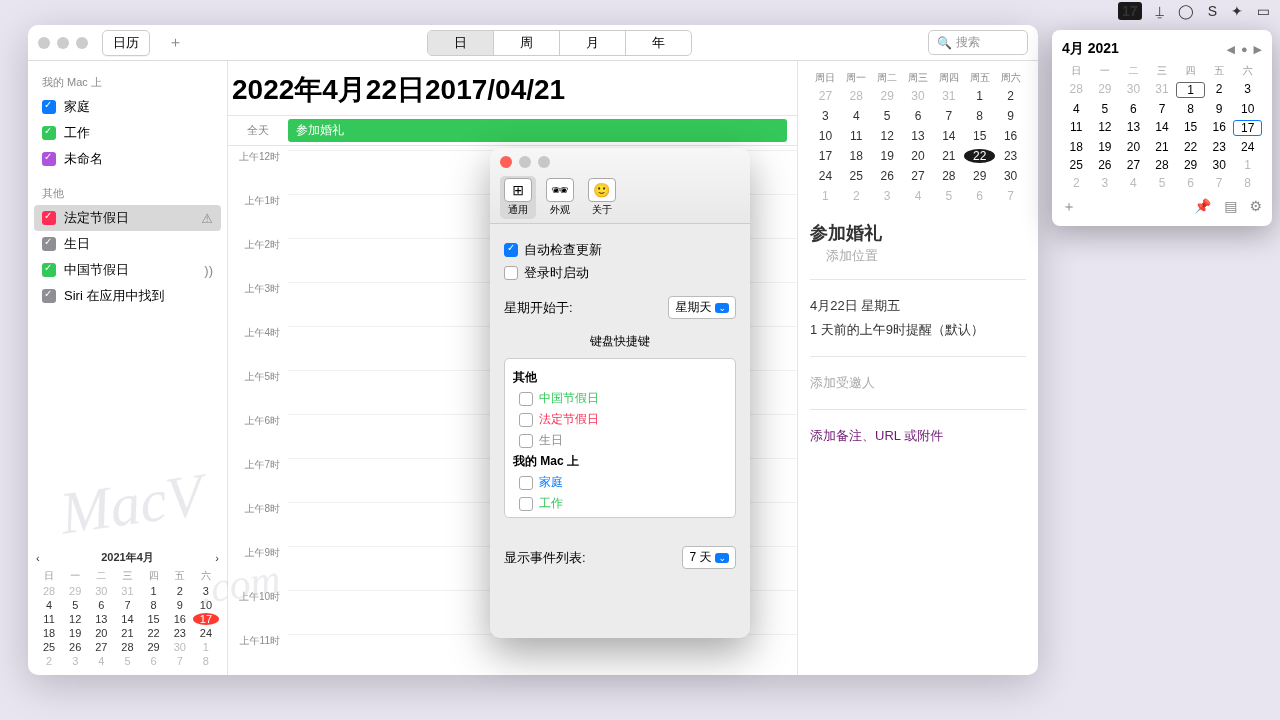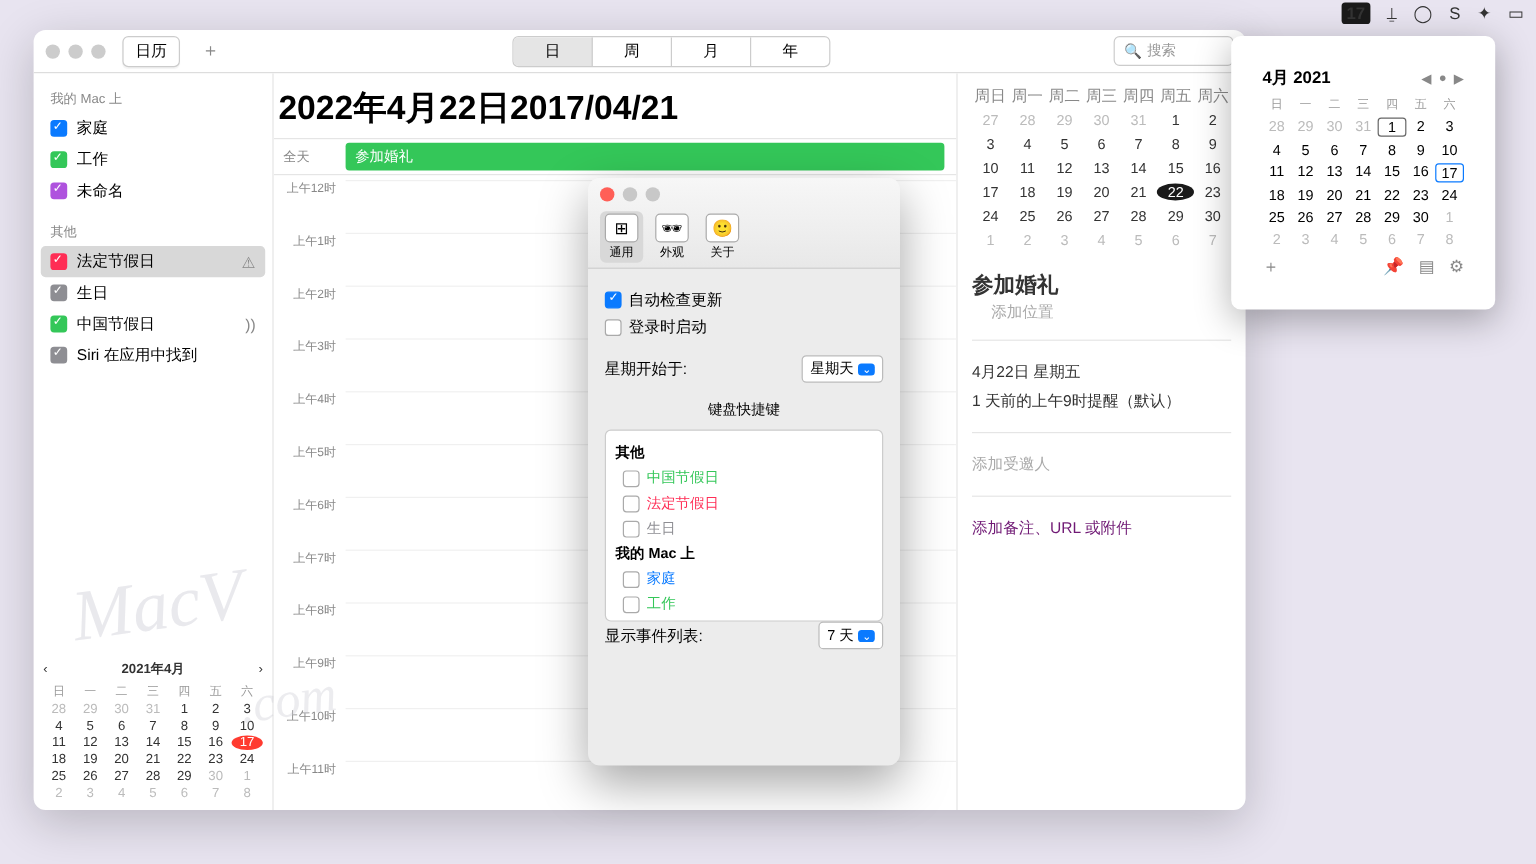--- a/index.html
+++ b/index.html
@@ -35,29 +35,29 @@
 .mini-grid .wn{color:#999;font-size:10px;}
 .mini-grid .dim{color:#bbb;}
 .mini-grid .today{background:#ff3b30;color:#fff;border-radius:50%;}
 
 .main{flex:1;display:flex;overflow:hidden;}
 .daycol{flex:1;overflow:hidden;border-right:1px solid #e5e5e5;}
 .day-hdr{padding:10px 0 6px 4px;}
 .day-hdr .big{font-size:28px;font-weight:600;}
 .day-hdr .row2{display:flex;justify-content:space-between;font-size:15px;color:#555;padding-right:20px;margin-top:2px;}
 .allday{display:flex;align-items:center;border-top:1px solid #e5e5e5;border-bottom:1px solid #e5e5e5;}
-.allday .lbl{width:60px;text-align:left;font-size:11px;color:#888;padding:6px 8px;}
+.allday .lbl{width:60px;text-align:center;font-size:11px;color:#888;padding:6px 8px;}
 .allday .ev{flex:1;background:#34c759;color:#fff;font-size:12px;padding:3px 8px;margin:3px 10px 3px 0;border-radius:3px;}
 .hours{padding-top:4px;}
 .hour{height:44px;display:flex;}
 .hour .t{width:60px;text-align:right;font-size:10px;color:#888;padding-right:8px;}
 .hour .line{flex:1;border-top:1px solid #f0f0f0;}
 
 .rpanel{width:240px;padding:10px 12px;font-size:12px;color:#333;display:flex;flex-direction:column;}
-.mnav-hdr{display:flex;font-size:13px;color:#888;justify-content:space-between;}
+.mnav-hdr{display:flex;font-size:10px;color:#888;justify-content:space-between;}
 .mnav-hdr span{width:14%;text-align:center;}
 .mgrid{display:grid;grid-template-columns:repeat(7,1fr);text-align:center;font-size:12px;gap:6px 0;margin-top:4px;}
 .mgrid .dim{color:#bbb;}
 .mgrid .sel{background:#1a1a1a;color:#fff;border-radius:50%;}
 .ev-title{font-size:18px;font-weight:600;margin-top:18px;}
 .ev-sub{color:#aaa;font-size:13px;margin-top:2px;margin-left:16px;}
 .ev-sep{border-top:1px solid #e5e5e5;margin:14px 0;}
 .ev-line{font-size:13px;margin:3px 0;}
 
 
@@ -78,21 +78,21 @@
 .pchk.on{background:#0a7aff;border-color:#0a7aff;position:relative;}
 .pchk.on::after{content:"✓";color:#fff;font-size:10px;position:absolute;left:2px;top:-2px;}
 .psel{margin-left:auto;background:#fff;border:1px solid #bbb;border-radius:4px;padding:2px 6px;display:flex;align-items:center;gap:4px;font-size:12px;}
 .psel .ar{background:#0a7aff;color:#fff;border-radius:3px;padding:0 3px;font-size:9px;}
 .pbtn{width:100%;background:#fff;border:1px solid #bbb;border-radius:5px;padding:3px;font-size:12px;margin-top:4px;}
 .plist{background:#fff;border:1px solid #ccc;border-radius:5px;padding:6px 8px;margin-top:8px;height:160px;overflow:hidden;}
 .plist .grp{font-weight:600;font-size:12px;margin:4px 0;}
 .plist .it{display:flex;align-items:center;gap:6px;font-size:12px;margin:4px 0 4px 6px;}
 
 
-.pop{position:absolute;right:34px;top:30px;width:220px;background:#fff;border-radius:8px;box-shadow:0 8px 30px rgba(0,0,0,0.3);padding:26px;font-size:12px;}
+.pop{position:absolute;right:8px;top:30px;width:220px;background:#fff;border-radius:8px;box-shadow:0 8px 30px rgba(0,0,0,0.3);padding:10px;font-size:12px;}
 .pop-hdr{display:flex;justify-content:space-between;align-items:center;margin-bottom:6px;}
 .pop-hdr b{font-size:14px;}
 .pop-nav{display:flex;gap:6px;color:#888;font-size:11px;}
 .pwgrid{display:grid;grid-template-columns:repeat(7,1fr);text-align:center;gap:4px 0;}
 .pwgrid .wn{color:#999;font-size:10px;}
 .pwgrid .dim{color:#bbb;}
 .pwgrid .ring{border:1px solid #0a7aff;border-radius:3px;}
 .pwgrid .box{border:1px solid #666;border-radius:3px;}
 .pop-ft{display:flex;justify-content:space-between;margin-top:8px;color:#888;font-size:14px;}
 
@@ -420,21 +420,21 @@
           <div class="it">
             <span class="pchk"></span>
             <span style="color:#0a7aff">家庭</span>
           </div>
           <div class="it">
             <span class="pchk"></span>
             <span style="color:#34c759">工作</span>
           </div>
         </div>
   </div>
-  <div class="prow" style="margin-top:0;">
+  <div class="prow" style="margin-top:28px;">
         <span>显示事件列表:</span>
    <div class="psel">
           <span>7 天</span>
           <span class="ar">⌄</span>
         </div>
   </div>
  </div>
 </div>
 
 <div class="pop">

